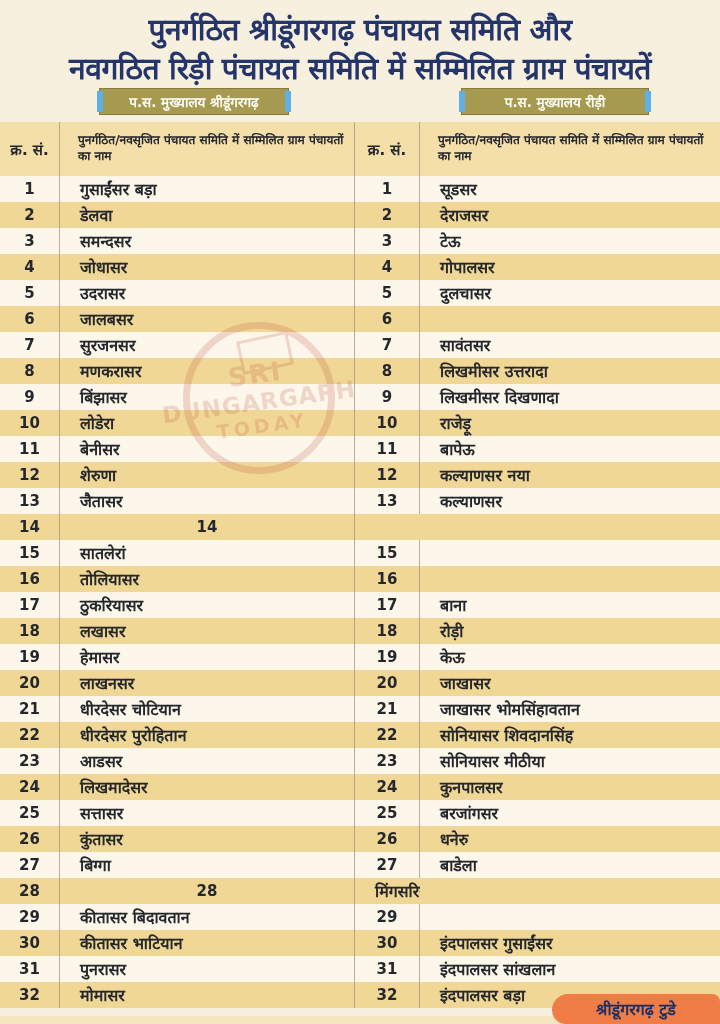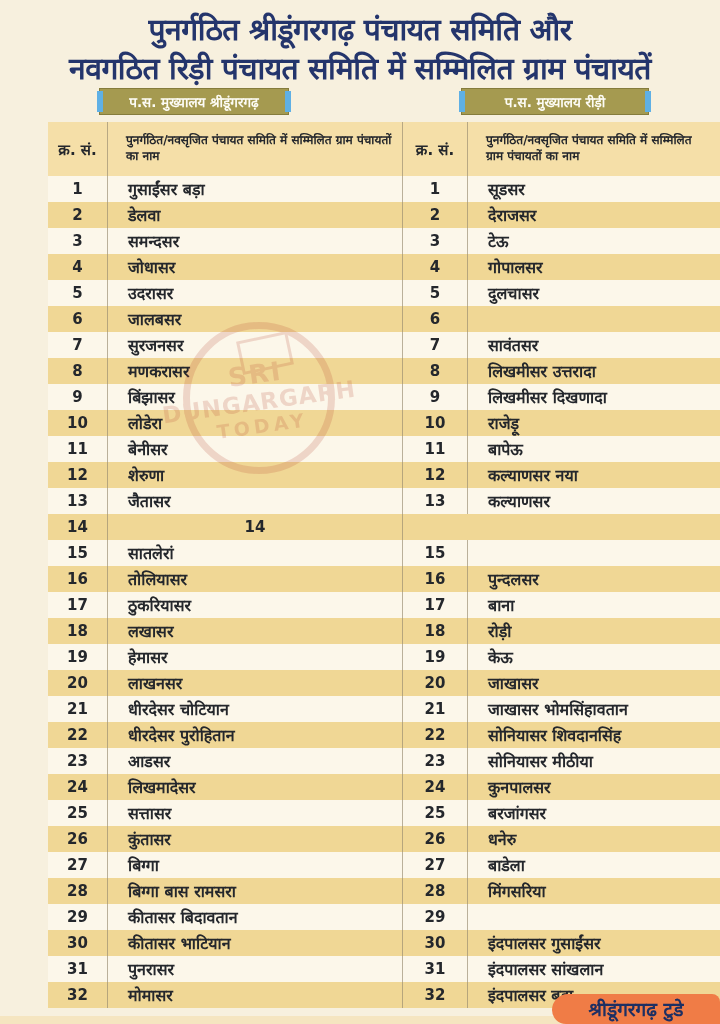--- a/index.html
+++ b/index.html
@@ -18,21 +18,21 @@
   .badges{position:absolute;top:88px;left:0;width:720px;height:28px;}
   .badge{position:absolute;height:27px;background:var(--badge-olive);border:1px solid #857c3c;
          display:flex;align-items:center;justify-content:center;color:#fdfcf5;font-weight:700;
          font-size:13.5px;padding:0 14px;}
   .badge-left{left:99px;width:190px;}
   .badge-right{left:461px;width:188px;}
   .ribbon{position:absolute;top:2px;bottom:2px;width:6px;background:var(--ribbon-blue);}
   .ribbon.rleft{left:-3px;}
   .ribbon.rright{right:-3px;}
 
-  .tablewrap{position:absolute;top:122px;left:0;width:720px;padding-left:48px;}
+  .tablewrap{position:absolute;top:122px;left:0;width:720px;}
   .thead{display:grid;grid-template-columns:60px 295px 65px 1fr;height:54px;background:var(--header-band);}
   .trow{display:grid;grid-template-columns:60px 295px 65px 1fr;height:26px;}
   .trow.tan{background:var(--band-tan);}
   .trow.lite{background:var(--band-light);}
   .c{display:flex;align-items:center;height:100%;color:var(--text-dark);overflow:hidden;white-space:nowrap;}
   .b1,.b2,.b3{border-right:1px solid rgba(150,138,110,0.65);}
   .num{justify-content:center;font-weight:700;font-size:15px;}
   .name{padding-left:20px;font-weight:700;font-size:16px;}
   .hserial{justify-content:center;font-weight:800;font-size:15px;}
   .hname{font-weight:800;font-size:12px;line-height:1.3;padding-left:18px;padding-right:8px;
@@ -44,21 +44,21 @@
   .wm-inner{transform:rotate(-8deg);text-align:center;color:var(--watermark-red);}
   .wm-line1{font-size:26px;font-weight:800;letter-spacing:2px;}
   .wm-line2{font-size:23px;font-weight:800;letter-spacing:1px;}
   .wm-line3{font-size:19px;font-weight:800;letter-spacing:4px;}
   .wm-paper{position:absolute;top:14px;left:56px;width:52px;height:34px;border:3px solid var(--watermark-red);
             transform:rotate(-12deg);background:transparent;}
 
   .bottom-strip{position:absolute;left:0;bottom:0;width:720px;height:8px;background:#f5e5c0;}
   .footer-badge{position:absolute;right:0;bottom:0;width:168px;height:30px;background:var(--footer-orange);
                 border-radius:16px 8px 0 14px;display:flex;align-items:center;justify-content:center;
-                color:#1d2f63;font-weight:800;font-size:19px;z-index:6;}
+                color:#1d2f63;font-weight:800;font-size:16px;z-index:6;}
 </style>
 </head>
 <body>
 
 <div class="page">
 
   <div class="title">
     <div class="line">पुनर्गठित श्रीडूंगरगढ़ पंचायत समिति और</div>
     <div class="line">नवगठित रिड़ी पंचायत समिति में सम्मिलित ग्राम पंचायतें</div>
   </div>
@@ -167,21 +167,20 @@
         </div>
         <div class="trow lite">
           <div class="c num b1">15</div>
           <div class="c name b2">सातलेरां</div>
           <div class="c num b3">15</div>
         </div>
         <div class="trow tan">
           <div class="c num b1">16</div>
           <div class="c name b2">तोलियासर</div>
           <div class="c num b3">16</div>
-          <div class="c name">पुन्दलसर</div>
         </div>
         <div class="trow lite">
           <div class="c num b1">17</div>
           <div class="c name b2">ठुकरियासर</div>
           <div class="c num b3">17</div>
           <div class="c name">बाना</div>
         </div>
         <div class="trow tan">
           <div class="c num b1">18</div>
           <div class="c name b2">लखासर</div>
@@ -237,21 +236,20 @@
           <div class="c name">धनेरु</div>
         </div>
         <div class="trow lite">
           <div class="c num b1">27</div>
           <div class="c name b2">बिग्गा</div>
           <div class="c num b3">27</div>
           <div class="c name">बाडेला</div>
         </div>
         <div class="trow tan">
           <div class="c num b1">28</div>
-          <div class="c name b2">बिग्गा बास रामसरा</div>
           <div class="c num b3">28</div>
           <div class="c name">मिंगसरिया</div>
         </div>
         <div class="trow lite">
           <div class="c num b1">29</div>
           <div class="c name b2">कीतासर बिदावतान</div>
           <div class="c num b3">29</div>
         </div>
         <div class="trow tan">
           <div class="c num b1">30</div>

